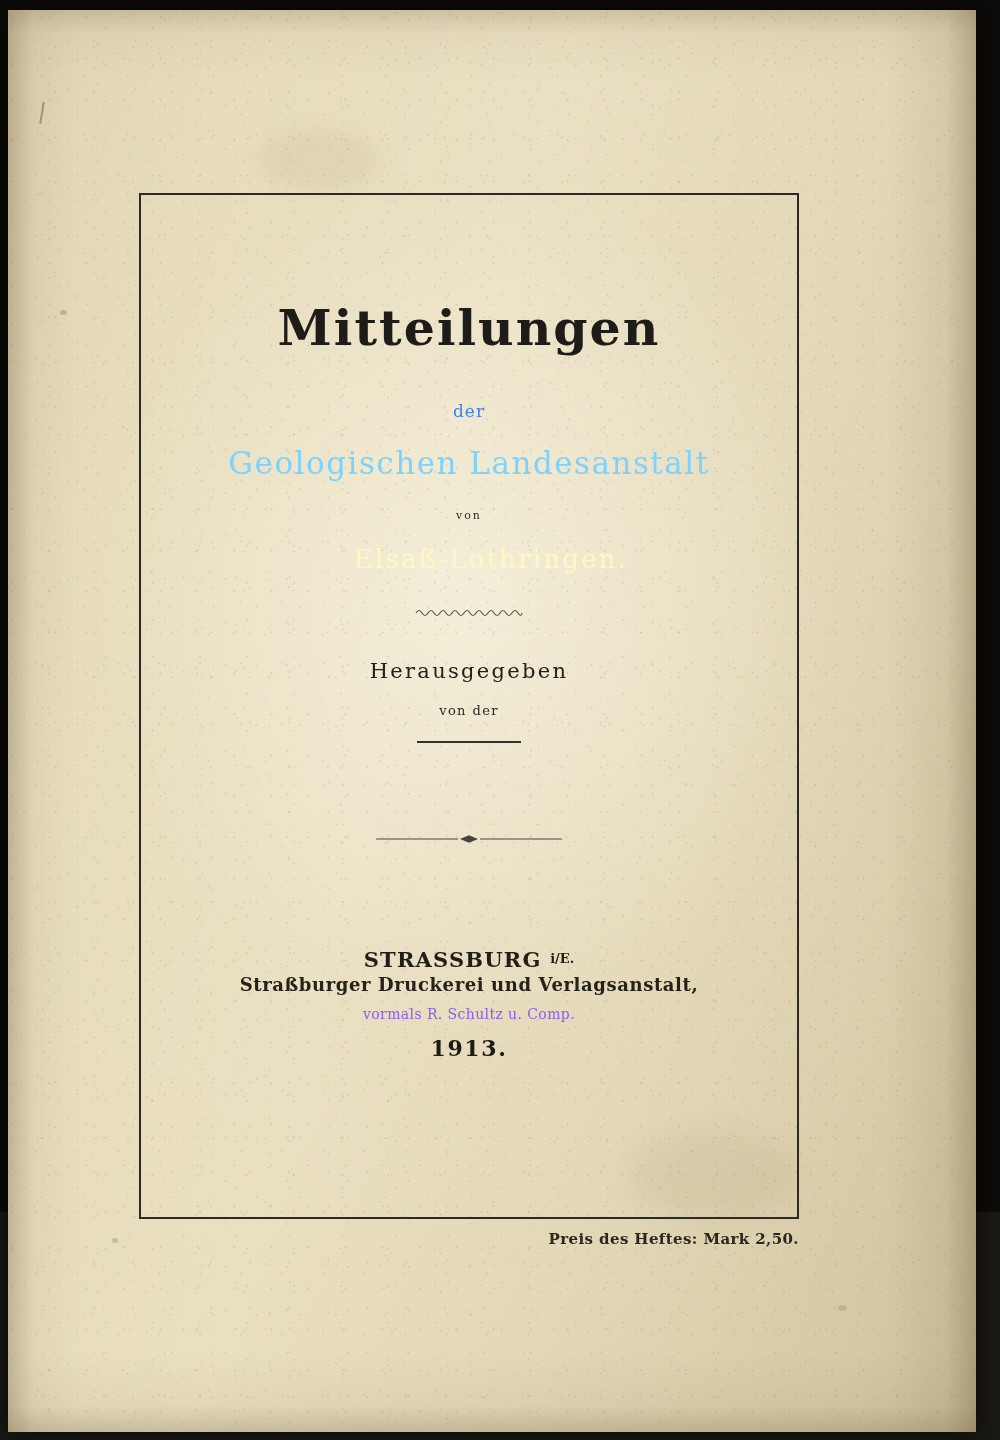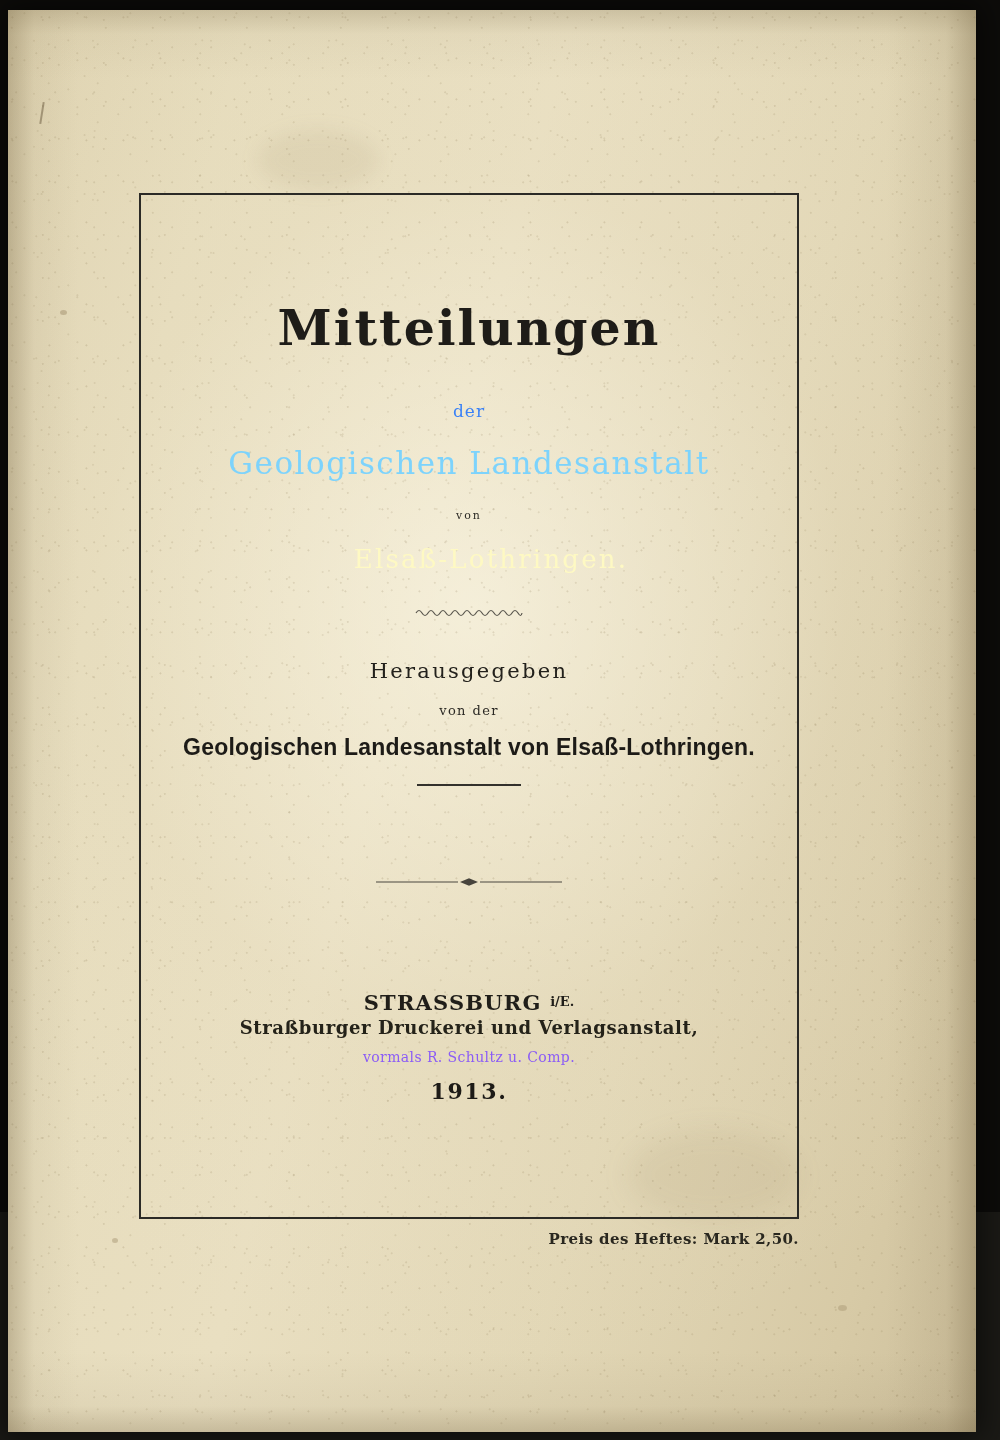--- a/index.html
+++ b/index.html
@@ -281,21 +281,20 @@
     <div class="t-elsass">Elsaß-Lothringen.</div>
 
     <svg class="squiggle" viewBox="0 0 108 10">
       <path d="M1 6 Q4 1 7 6 T13 6 T19 6 T25 6 T31 6 T37 6 T43 6 T49 6 T55 6 T61 6 T67 6 T73 6 T79 6 T85 6 T91 6 T97 6 T103 6 T107 6" fill="none" stroke="#2f2d28" stroke-width="1.2"></path>
     </svg>
 
     <div class="t-herausg">Herausgegeben</div>
 
     <div class="t-vonder">von der</div>
 
-    <div class="t-issuer">Geologischen Landesanstalt von Elsaß-Lothringen.</div>
 
     <div class="rule-short"></div>
 
 
     <svg class="ornament" viewBox="0 0 190 12">
       <path d="M2 6 L84 6" stroke="#2f2d28" stroke-width="1.1" fill="none"></path>
       <path d="M106 6 L188 6" stroke="#2f2d28" stroke-width="1.1" fill="none"></path>
       <path d="M95 2.2 L104 6 L95 9.8 L86 6 Z" fill="#2b2925"></path>
     </svg>
 

